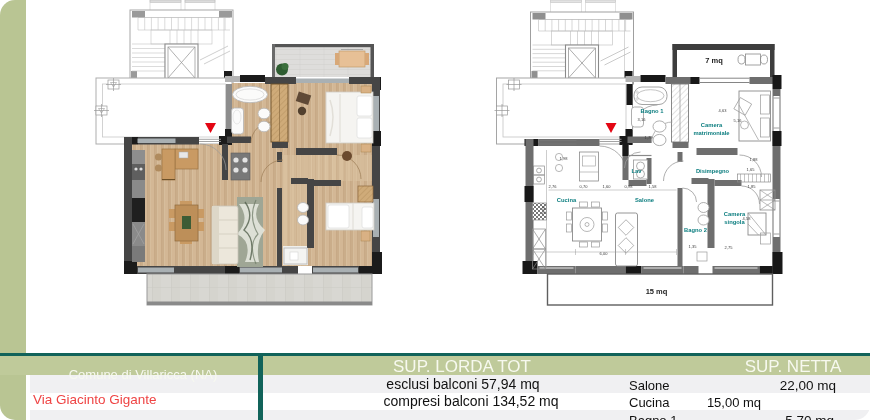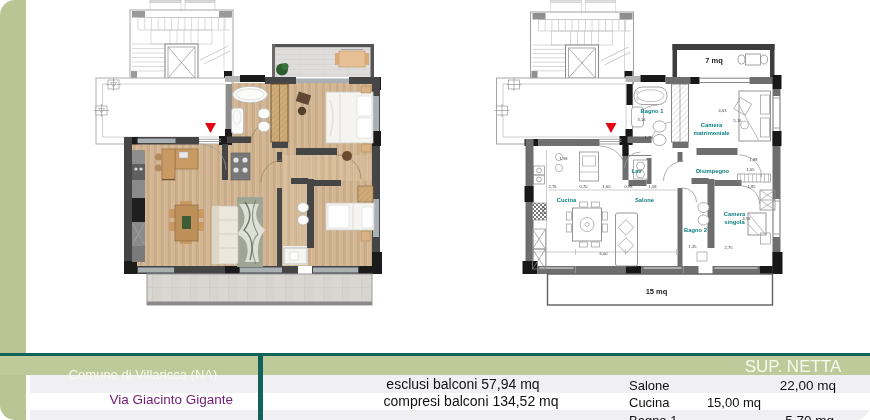--- a/index.html
+++ b/index.html
@@ -469,22 +469,23 @@
 </g>
 </svg>
 
 <div class="abs" style="left:0;top:352.5px;width:870px;height:3.2px;background:#11635a;"></div>
 <div class="abs" style="left:0;top:355.7px;width:870px;height:19.3px;background:#bfca9a;"></div>
 <div class="abs" style="left:29.5px;top:375px;width:840.5px;height:17.5px;background:#f0f0f2;"></div>
 <div class="abs" style="left:29.5px;top:392.5px;width:840.5px;height:17.5px;background:#ffffff;"></div>
 <div class="abs" style="left:29.5px;top:410px;width:840.5px;height:10px;background:#f0f0f2;"></div>
 <div class="abs" style="left:258px;top:352.5px;width:5px;height:67.5px;background:#11635a;"></div>
 <div class="abs" style="left:43px;top:357px;width:200px;height:15px;color:#f7f9ef;font-size:13px;text-align:center;white-space:nowrap;margin-top:10px;">Comune di Villaricca (NA)</div>
+<div class="abs" style="left:362px;top:357px;width:200px;height:17px;color:#f7f9ef;font-size:17px;text-align:center;white-space:nowrap;">SUP. LORDA TOT</div>
 <div class="abs" style="left:693px;top:357px;width:200px;height:17px;color:#f7f9ef;font-size:17px;text-align:center;white-space:nowrap;">SUP. NETTA</div>
 <div class="abs" style="left:363px;top:375.5px;width:200px;color:#111;font-size:14px;text-align:center;white-space:nowrap;">esclusi balconi 57,94 mq</div>
 <div class="abs" style="left:371px;top:392.5px;width:200px;color:#111;font-size:14px;text-align:center;white-space:nowrap;">compresi balconi 134,52 mq</div>
-<div class="abs" style="left:33px;top:391.5px;width:200px;color:#701a75;font-size:13.5px;text-align:right;white-space:nowrap;">Via Giacinto Gigante</div>
+<div class="abs" style="left:33px;top:391.5px;width:200px;color:#ef4444;font-size:13.5px;text-align:left;white-space:nowrap;">Via Giacinto Gigante</div>
 <div class="abs" style="left:629px;top:378px;color:#111;font-size:13px;white-space:nowrap;">Salone</div>
 <div class="abs" style="left:629px;top:394.5px;color:#111;font-size:13px;white-space:nowrap;">Cucina</div>
 <div class="abs" style="left:629px;top:413px;color:#111;font-size:13px;white-space:nowrap;">Bagno 1</div>
 <div class="abs" style="left:636px;top:378px;width:200px;color:#111;font-size:13.5px;text-align:right;white-space:nowrap;">22,00 mq</div>
 <div class="abs" style="left:634px;top:394.5px;width:200px;color:#111;font-size:13px;text-align:center;white-space:nowrap;">15,00 mq</div>
 <div class="abs" style="left:634px;top:413px;width:200px;color:#111;font-size:13.5px;text-align:right;white-space:nowrap;">5,70 mq</div>
 </div>
 </body></html>

